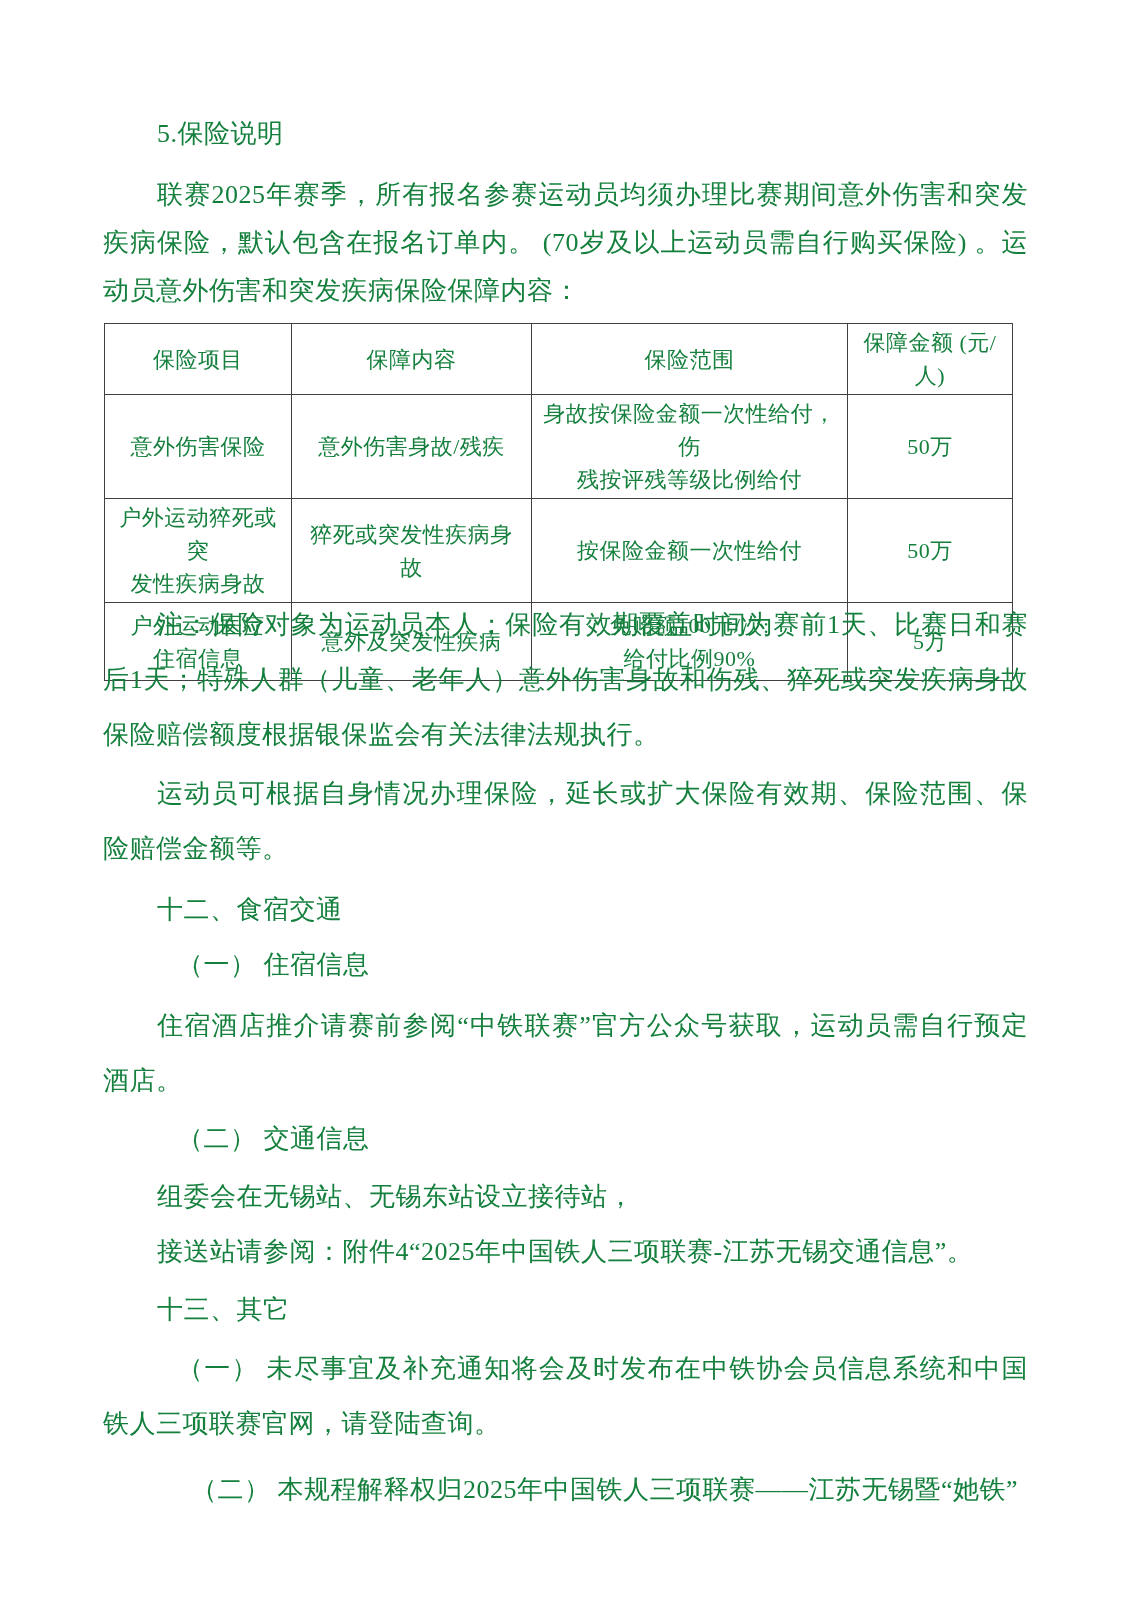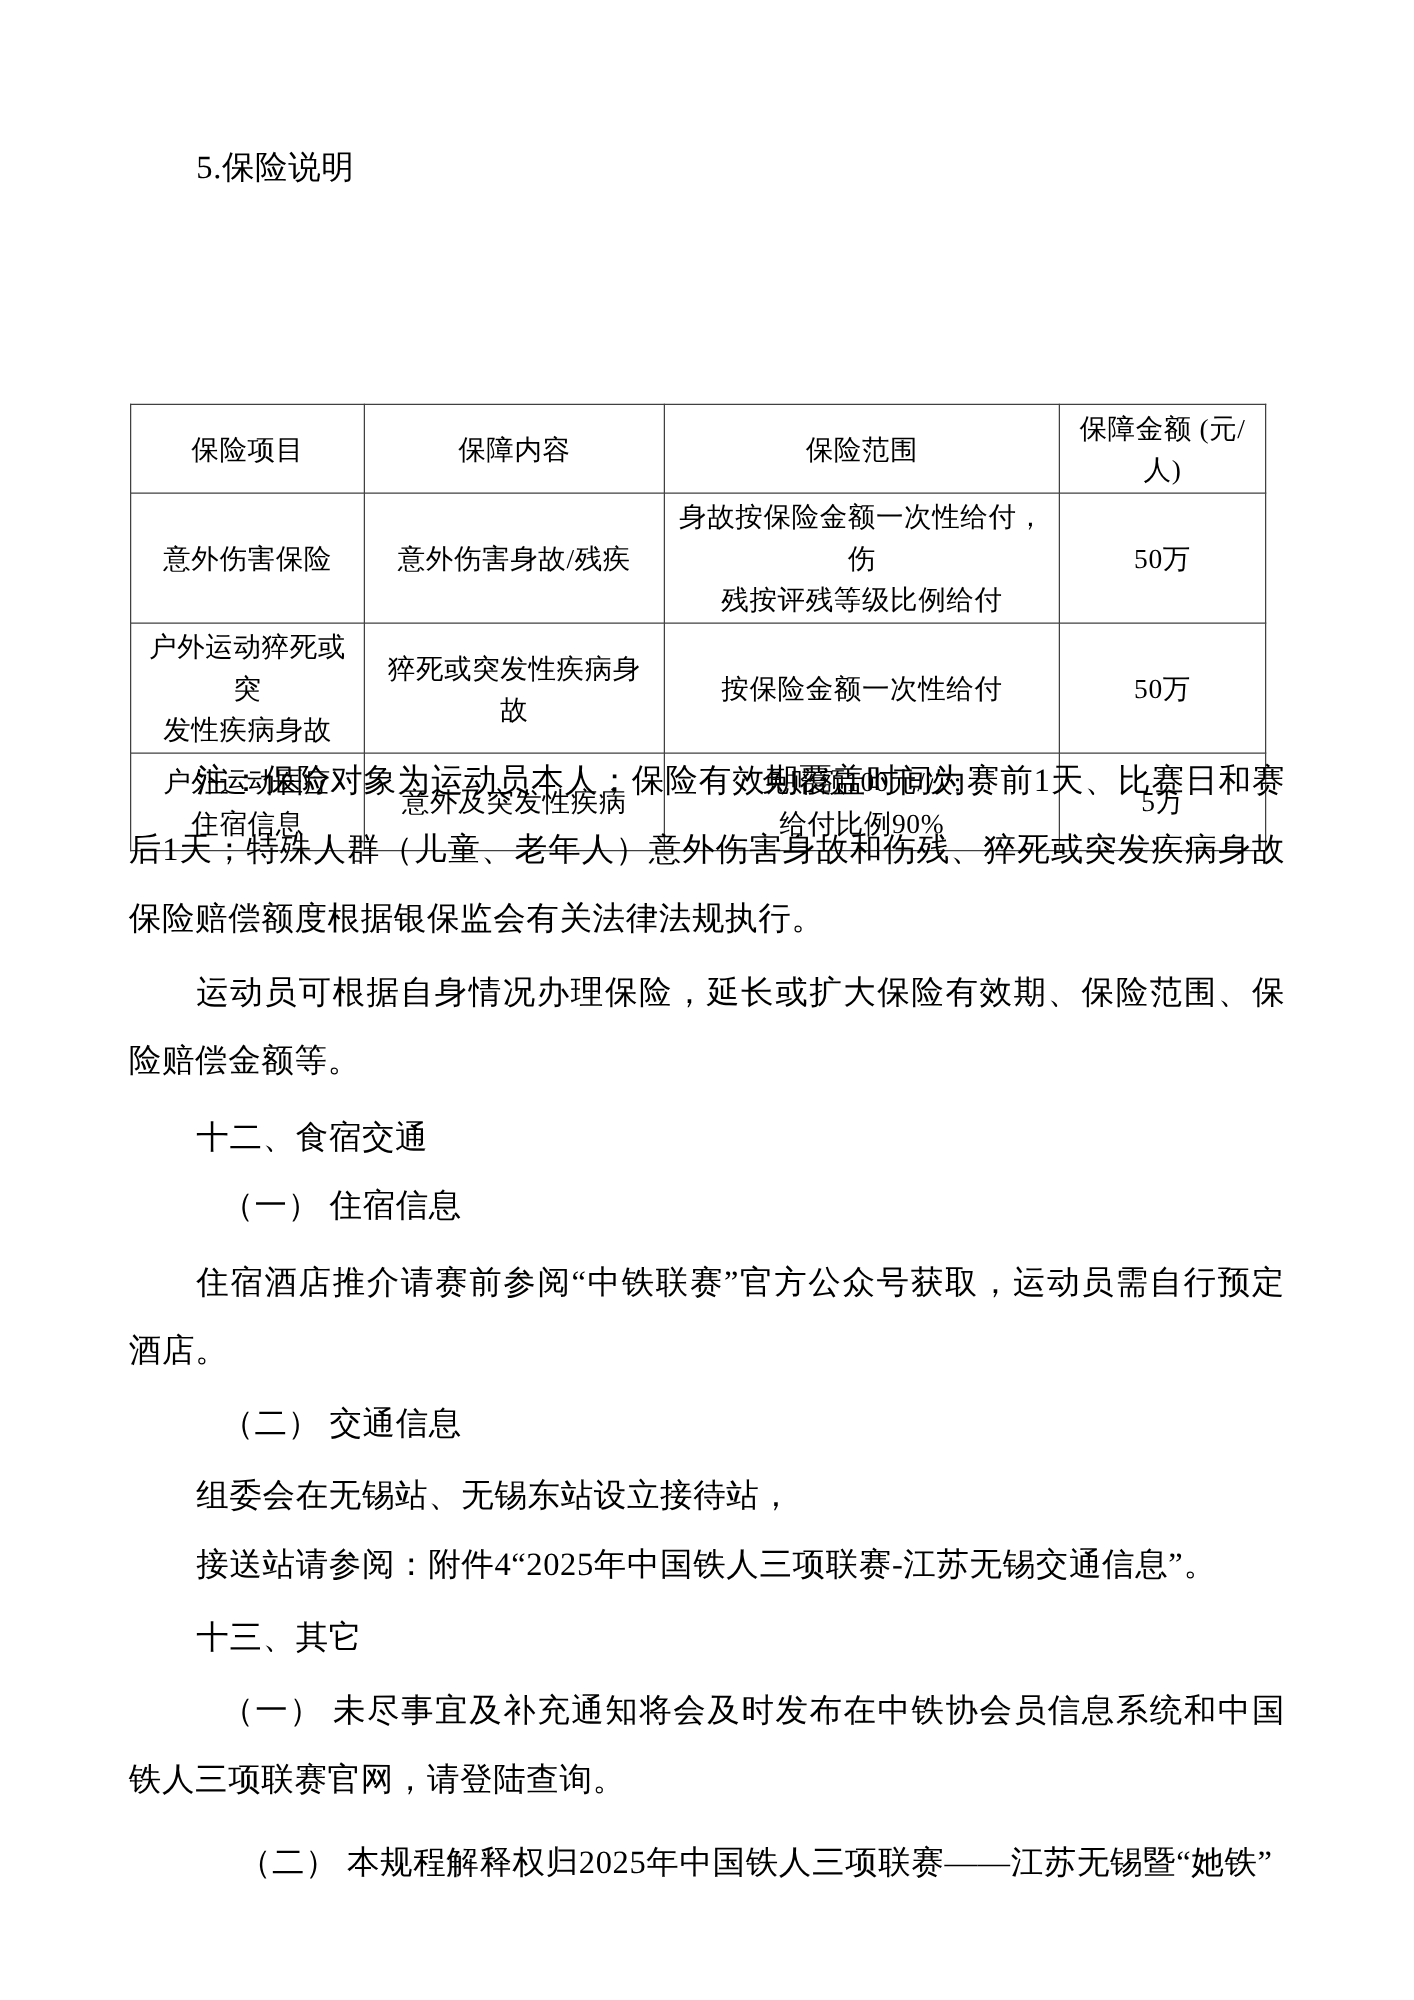--- a/index.html
+++ b/index.html
@@ -2,21 +2,21 @@
 <html><head>
 <meta charset="utf-8">
 <style>
   html, body { margin: 0; padding: 0; background: #ffffff; }
   .page {
     position: relative;
     width: 1131px;
     height: 1600px;
     background: #ffffff;
     overflow: hidden;
-    color: #000000;
+    color: #15803d;
     font-family: "Liberation Serif", "DejaVu Serif", serif;
   }
   .blk {
     position: absolute;
     left: 103px;
     width: 925px;
     margin: 0;
     font-size: 26px;
     line-height: 55px;
     text-align: justify;
@@ -68,20 +68,21 @@
   table.ins tr.r2  { height: 64px; }
   table.ins tr.r3  { height: 78px; }
 </style>
 </head>
 <body>
 
 <div class="page">
 
   <p class="blk ind2 b-h5">5.保险说明</p>
 
+  <p class="blk ind2 b-intro">联赛2025年赛季，所有报名参赛运动员均须办理比赛期间意外伤害和突发疾病保险，默认包含在报名订单内。 (70岁及以上运动员需自行购买保险) 。运动员意外伤害和突发疾病保险保障内容：</p>
 
   <table class="ins">
     <colgroup>
         <col class="c1">
         <col class="c2">
         <col class="c3">
         <col class="c4">
       </colgroup>
     <thead>
       <tr class="hr">

